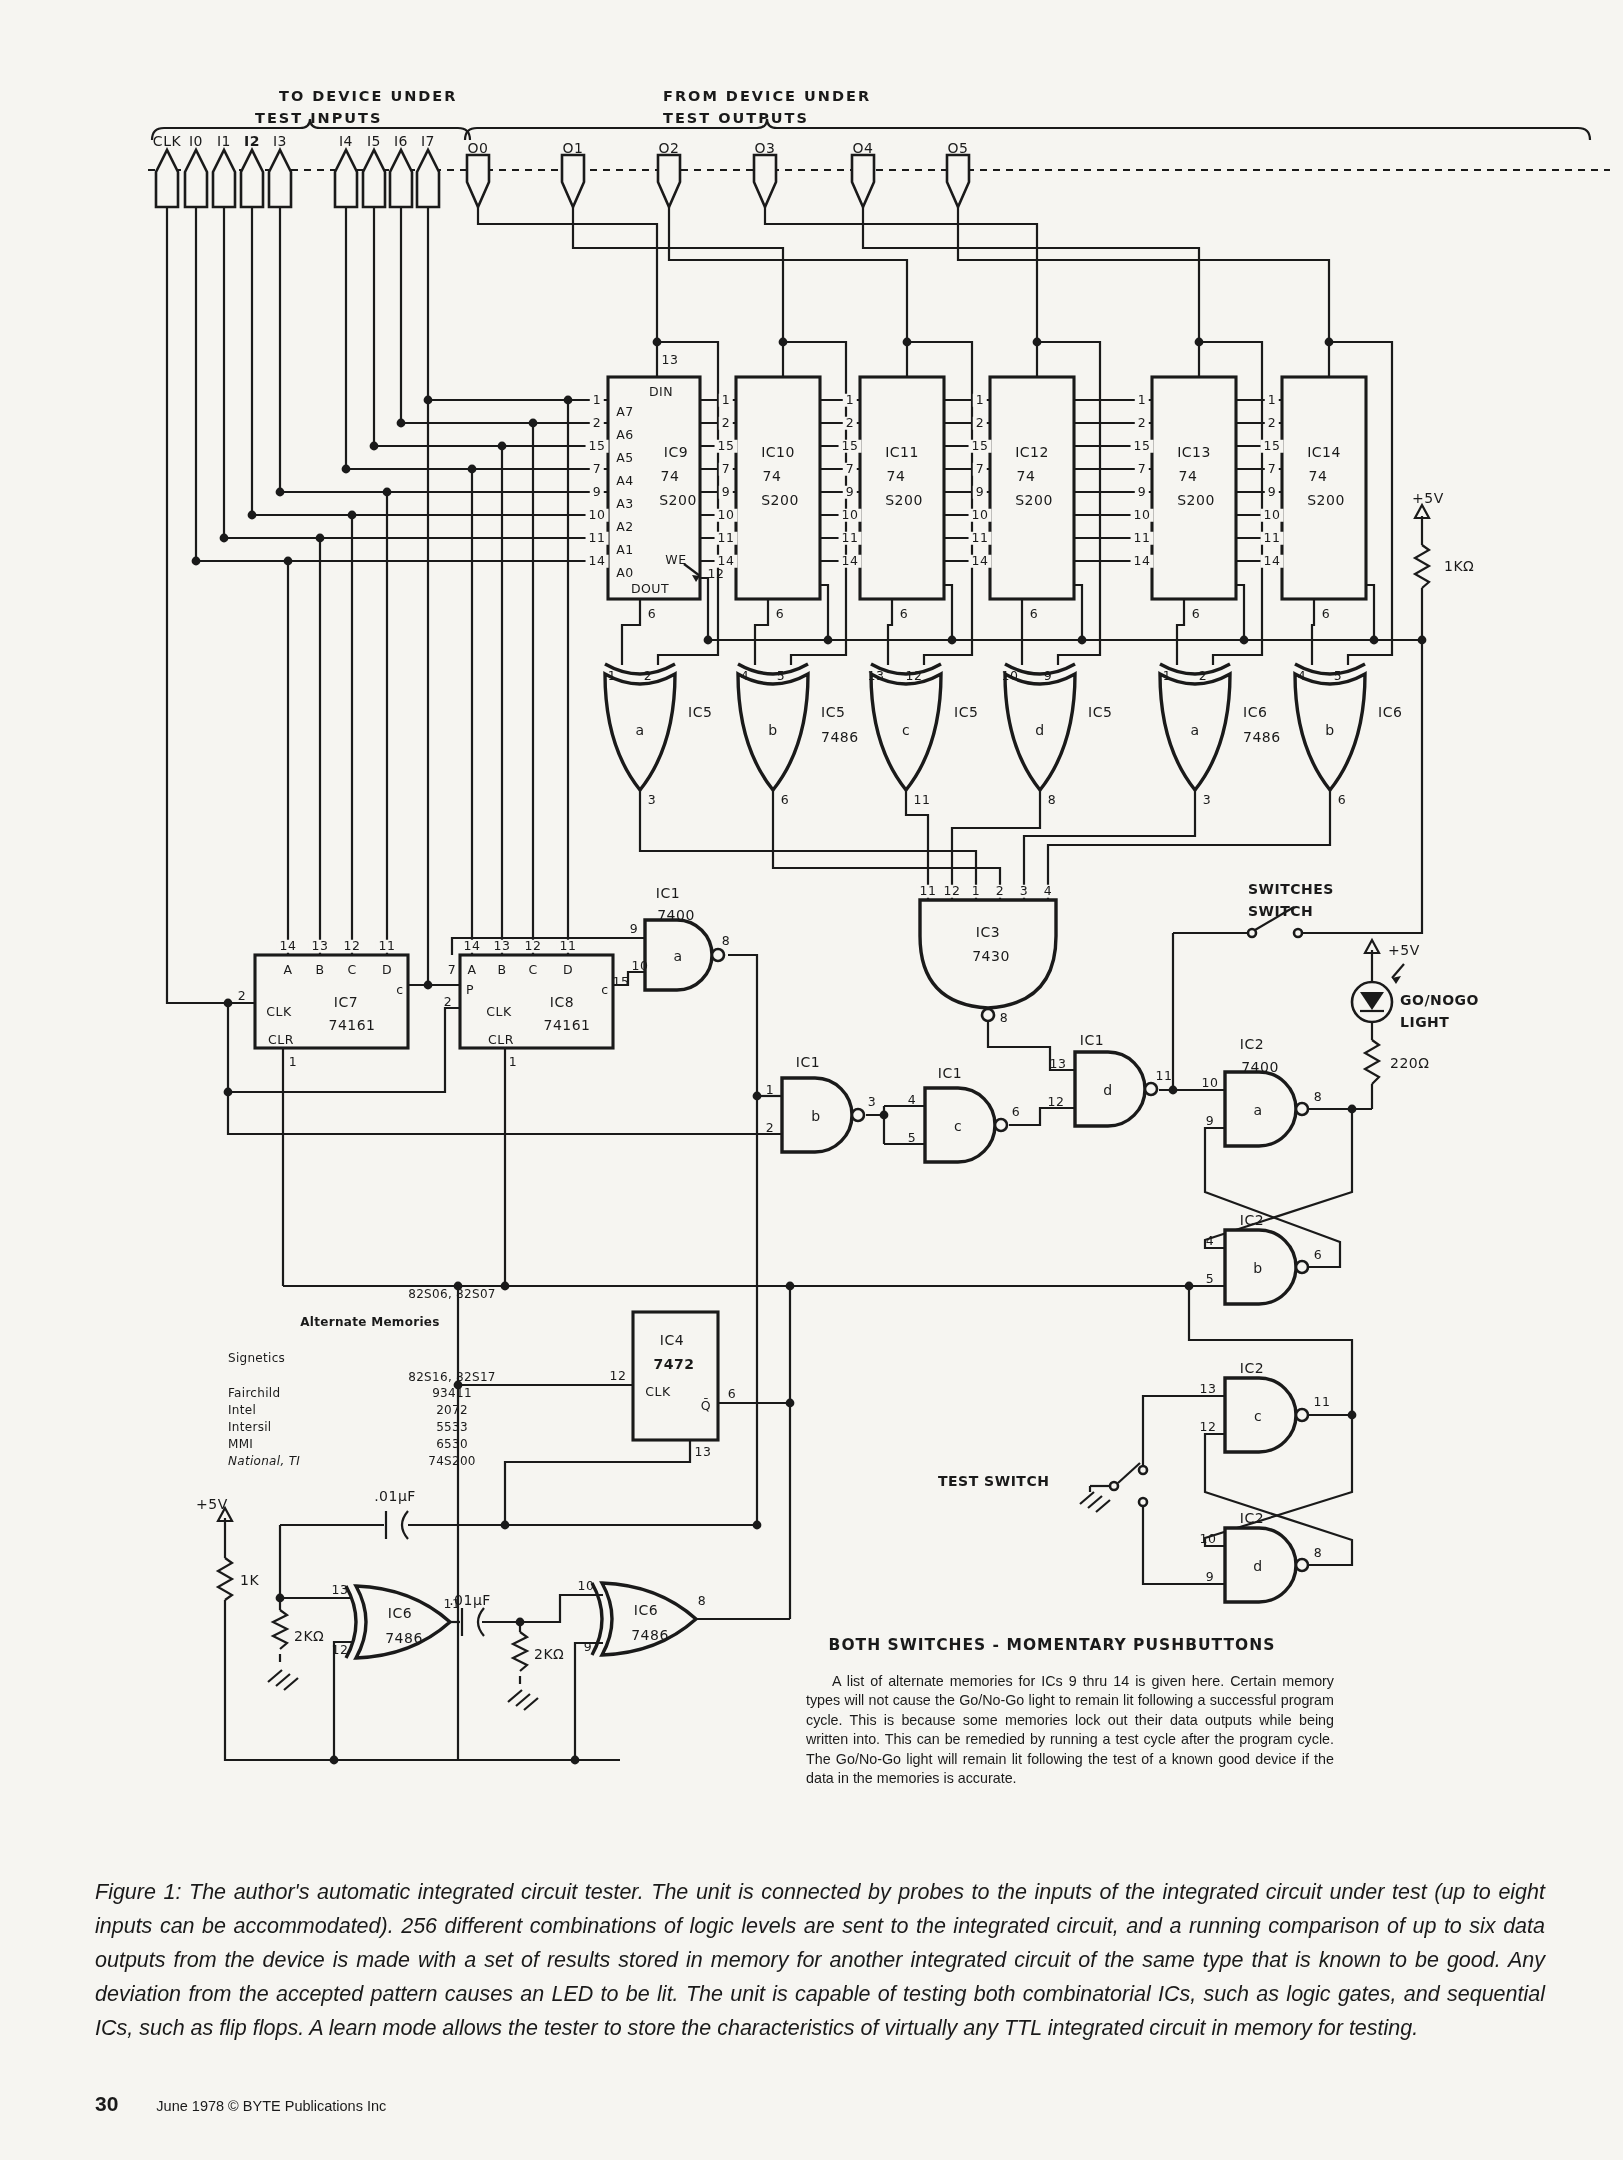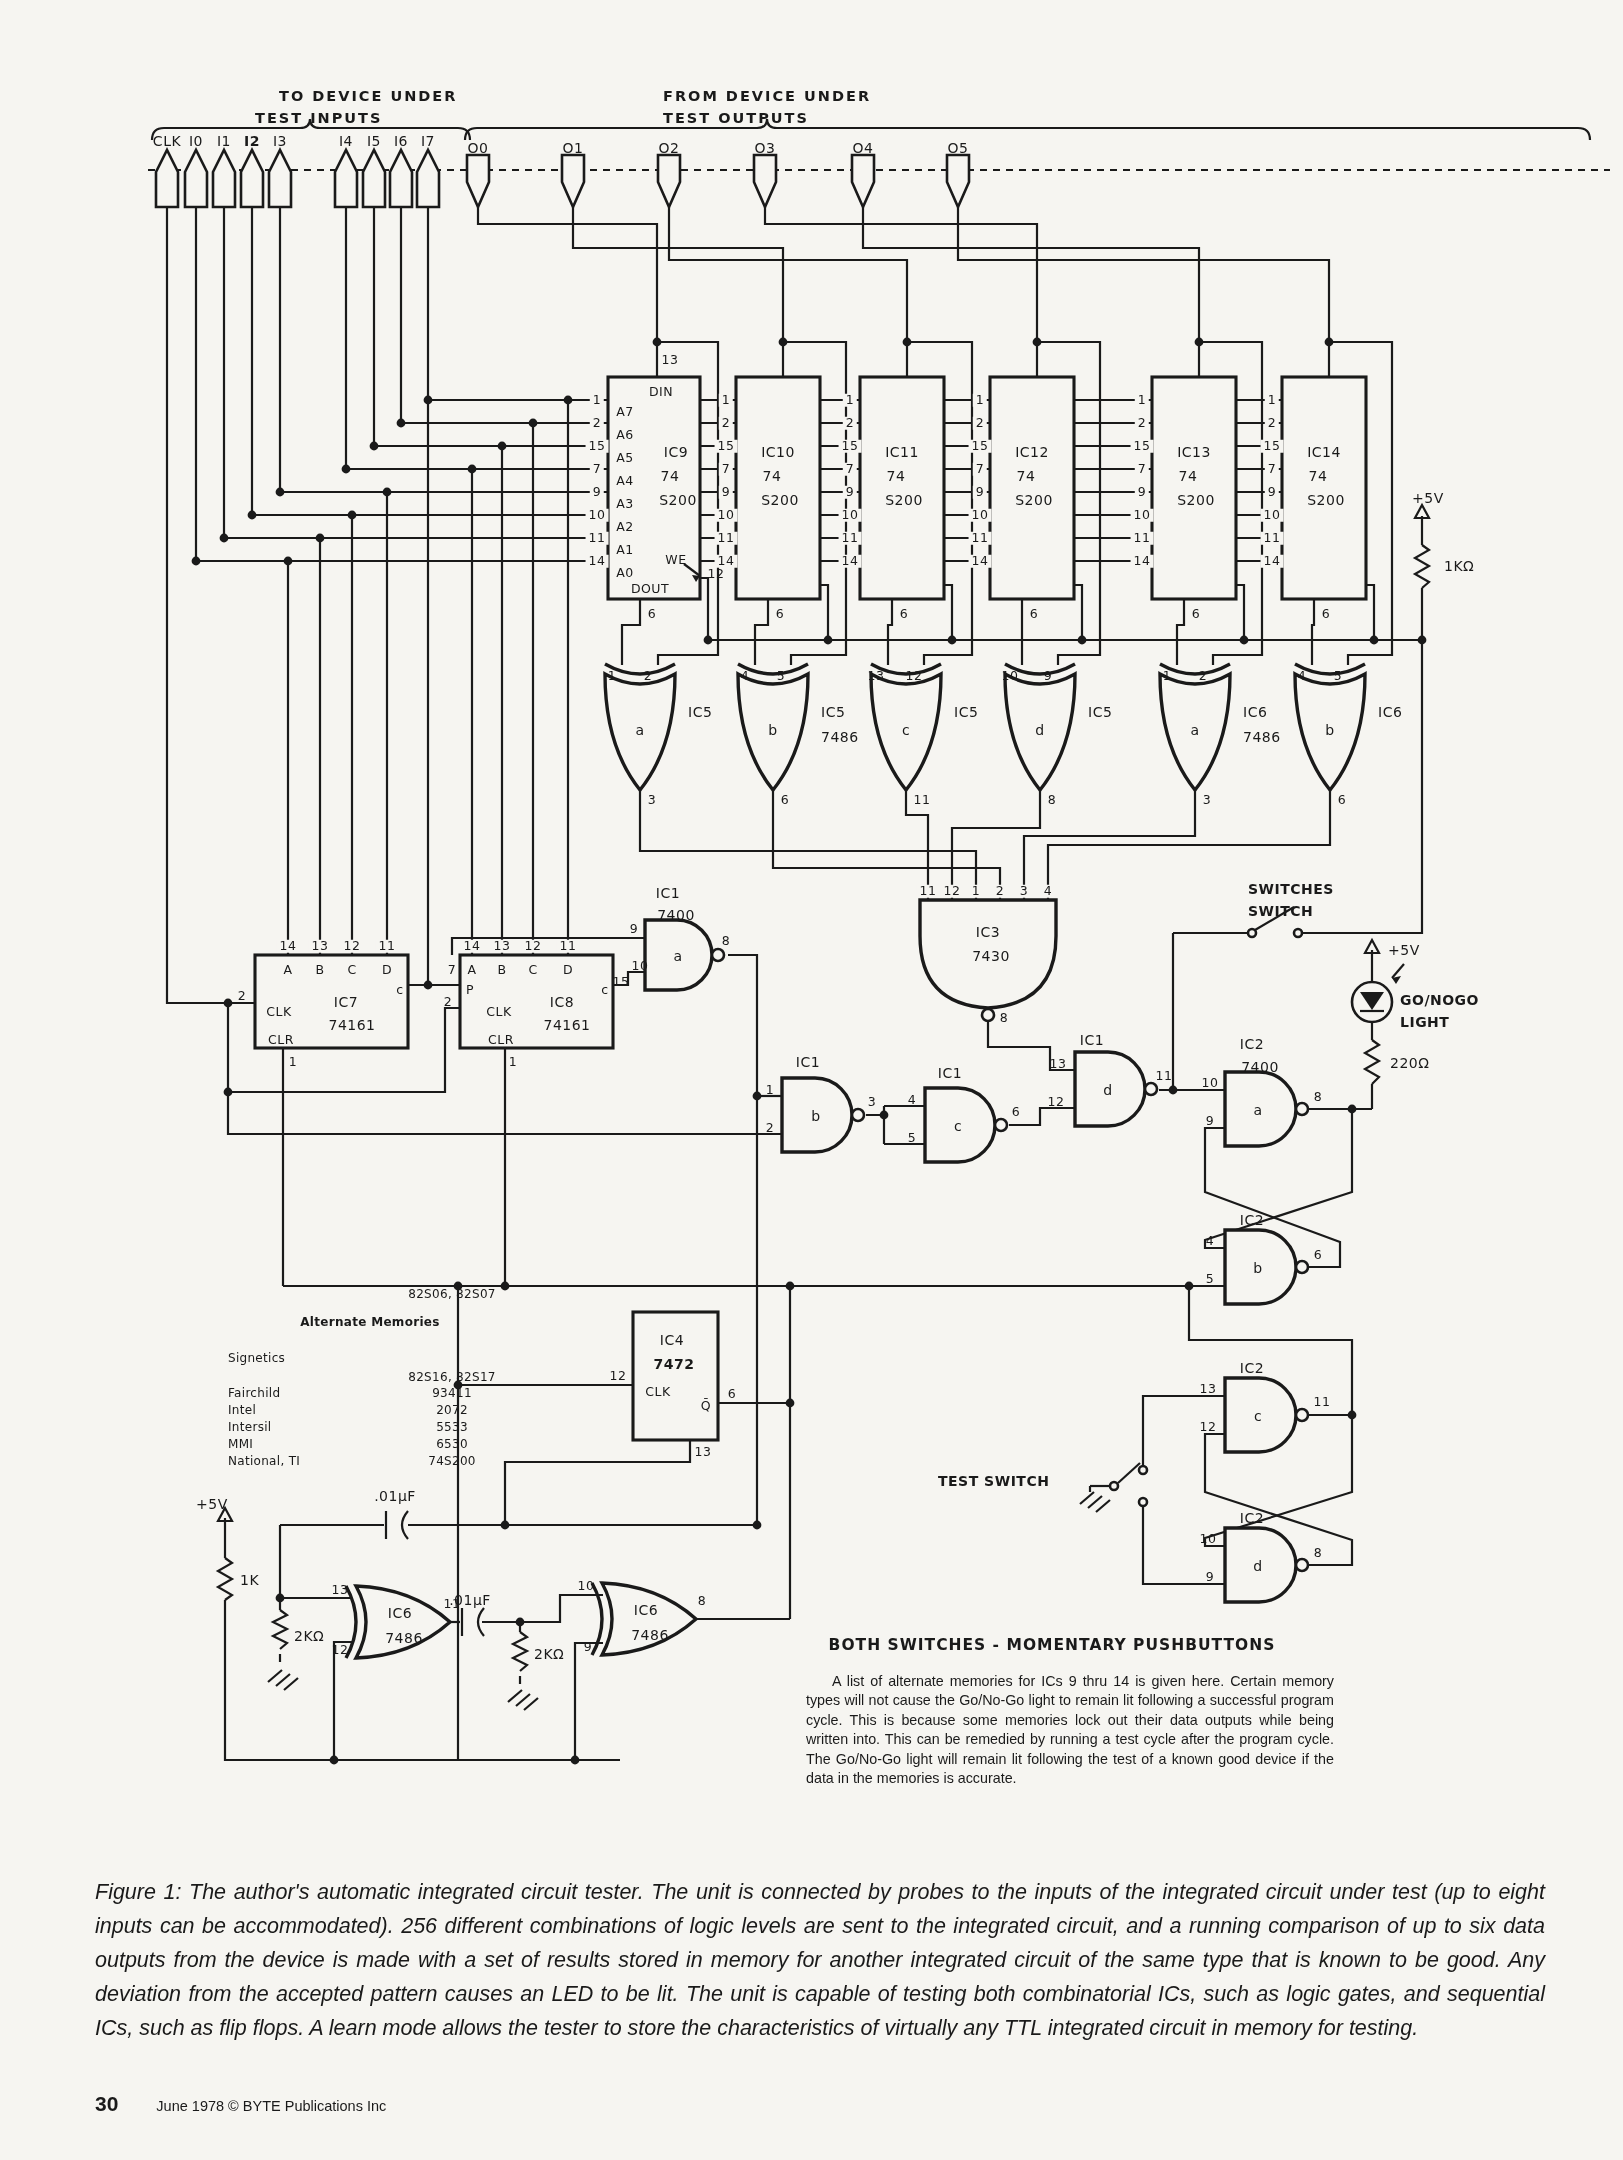--- a/index.html
+++ b/index.html
@@ -635,21 +635,21 @@
       <span class="lbl sm" style="left: 1326px; top: 614px;">6</span>
     </div>
 
   <div id="alt-table">
       <span class="lbl b" style="left: 370px; top: 1322px;">Alternate Memories</span>
       <span class="lbl l" style="left: 228px; top: 1358px;">Signetics</span>
       <span class="lbl l" style="left: 228px; top: 1393px;">Fairchild</span>
       <span class="lbl l" style="left: 228px; top: 1410px;">Intel</span>
       <span class="lbl l" style="left: 228px; top: 1427px;">Intersil</span>
       <span class="lbl l" style="left: 228px; top: 1444px;">MMI</span>
-      <span class="lbl l" style="left: 228px; top: 1461px;">National, TI</span>
+      <span class="lbl l" style="left: 228px; top: 1461px; font-style: italic;">National, TI</span>
       <span class="lbl" style="left: 452px; top: 1294px;">82S06, 82S07</span>
       <span class="lbl" style="left: 452px; top: 1377px;">82S16, 82S17</span>
       <span class="lbl" style="left: 452px; top: 1393px;">93411</span>
       <span class="lbl" style="left: 452px; top: 1410px;">2072</span>
       <span class="lbl" style="left: 452px; top: 1427px;">5533</span>
       <span class="lbl" style="left: 452px; top: 1444px;">6530</span>
       <span class="lbl" style="left: 452px; top: 1461px;">74S200</span>
     </div>
 
   <div id="notes">

